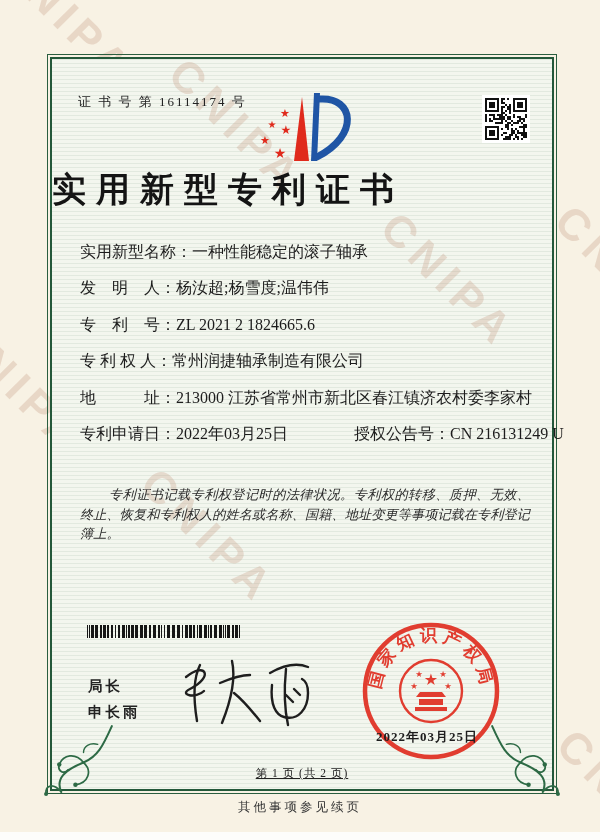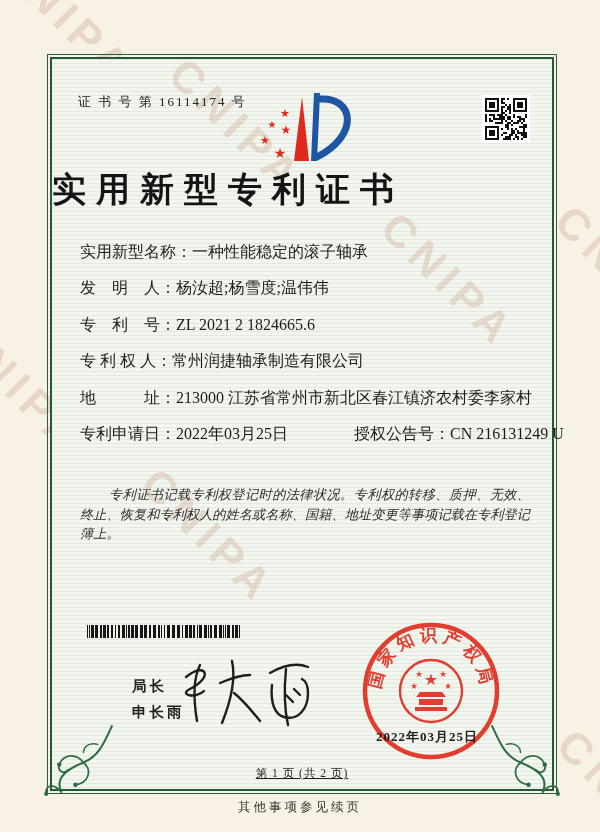--- a/index.html
+++ b/index.html
@@ -20,21 +20,21 @@
       font-size:34px;font-weight:700;letter-spacing:10px;color:#141414;}
   .fields{position:absolute;left:28px;top:183px;right:16px;font-size:16px;color:#1c1c1c;}
   .field-row{height:36.4px;white-space:nowrap;}
   .field-row .lbl{color:#1c1c1c;}
   .field-row .val{color:#1c1c1c;}
   .grant-no-group{margin-left:62px;}
   .body-text{position:absolute;left:28px;top:426px;width:450px;font-size:13.2px;line-height:19.6px;
       color:#2b2b2b;text-align:justify;font-style:italic;}
   .body-text p{margin:0;text-indent:2.2em;}
   .barcode{position:absolute;left:35px;top:566px;width:156px;height:13px;}
-  .signer{position:absolute;left:36px;top:620px;font-size:14.5px;font-weight:600;letter-spacing:3px;color:#222;line-height:1;margin-left:44px;}
+  .signer{position:absolute;left:36px;top:620px;font-size:14.5px;font-weight:600;letter-spacing:3px;color:#222;line-height:1;}
   .signer .line2{margin-top:11px;}
   .signature{position:absolute;left:118px;top:588px;}
   .seal{position:absolute;left:306px;top:559px;width:146px;height:146px;opacity:0.9;}
   .seal-date{position:absolute;left:300px;top:669px;width:150px;text-align:center;
       font-size:13px;font-weight:600;color:#1d1d1d;letter-spacing:1px;}
   .page-info{position:absolute;left:0;bottom:8px;width:100%;text-align:center;font-size:11.5px;
       letter-spacing:1px;color:#222;text-decoration:underline;}
   .continuation{position:absolute;left:0;top:799px;width:100%;text-align:center;font-size:12.5px;
       letter-spacing:3px;color:#333;}
   .flourish{position:absolute;width:86px;height:86px;}

